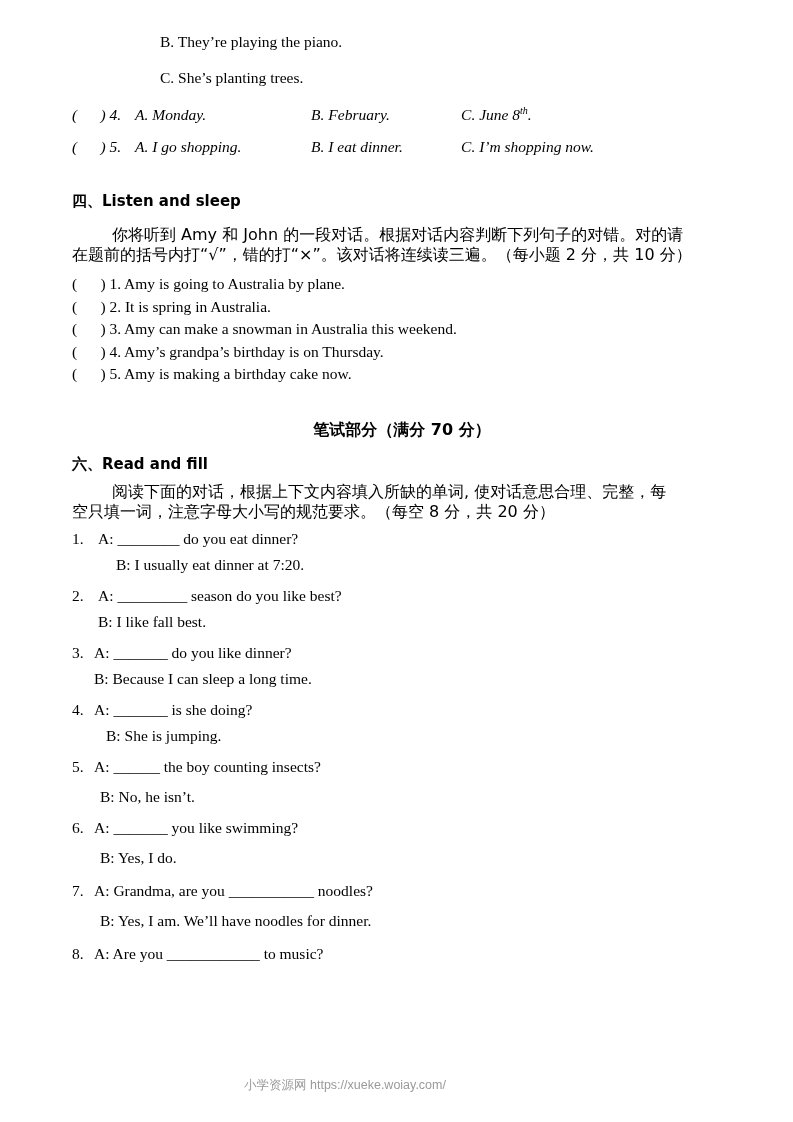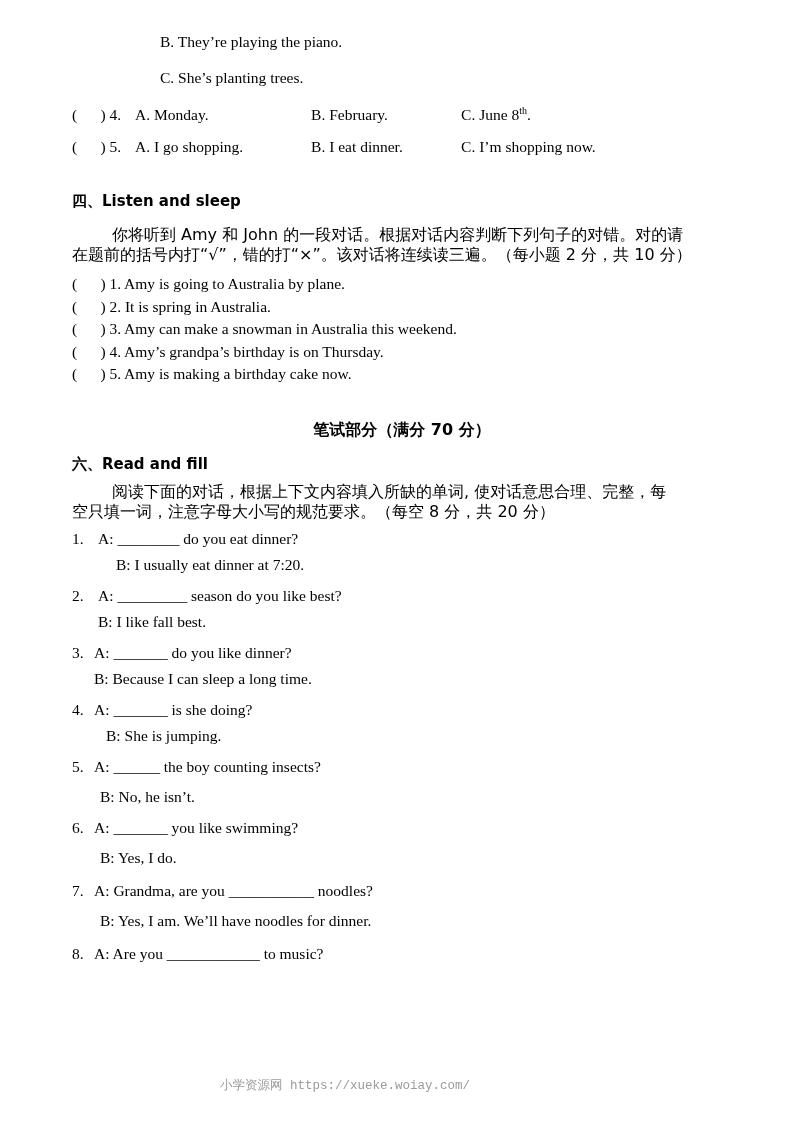--- a/index.html
+++ b/index.html
@@ -32,20 +32,21 @@
   .line {
     font-size: 15.5px;
     line-height: 1.0;
     white-space: pre-wrap;
   }
   .indent-a { margin-left: 88px; }
   .row-abc {
     display: block;
     font-size: 15.5px;
     white-space: pre;
+    font-style: italic;
   }
   .cn {
     font-family: "DejaVu Sans", "Liberation Sans", sans-serif;
     font-size: 16px;
   }
   .cn-bold {
     font-family: "DejaVu Sans", "Liberation Sans", sans-serif;
     font-size: 15px;
     font-weight: bold;
   }
@@ -55,21 +56,21 @@
   .sup {
     font-size: 10px;
     vertical-align: super;
   }
   .footer {
     position: absolute;
     left: 0;
     top: 1077px;
     width: 690px;
     text-align: center;
-    font-family: Liberation Mono, monospace;
+    font-family: Liberation Sans, sans-serif;
     font-size: 12.5px;
     color: #9a9a9a;
   }
   .spacer-8 { height: 8px; }
   .spacer-14 { height: 14px; }
   .spacer-20 { height: 20px; }
   .qa { font-size: 15.5px; line-height: 1.0; }
 </style>
 </head>
 <body>

